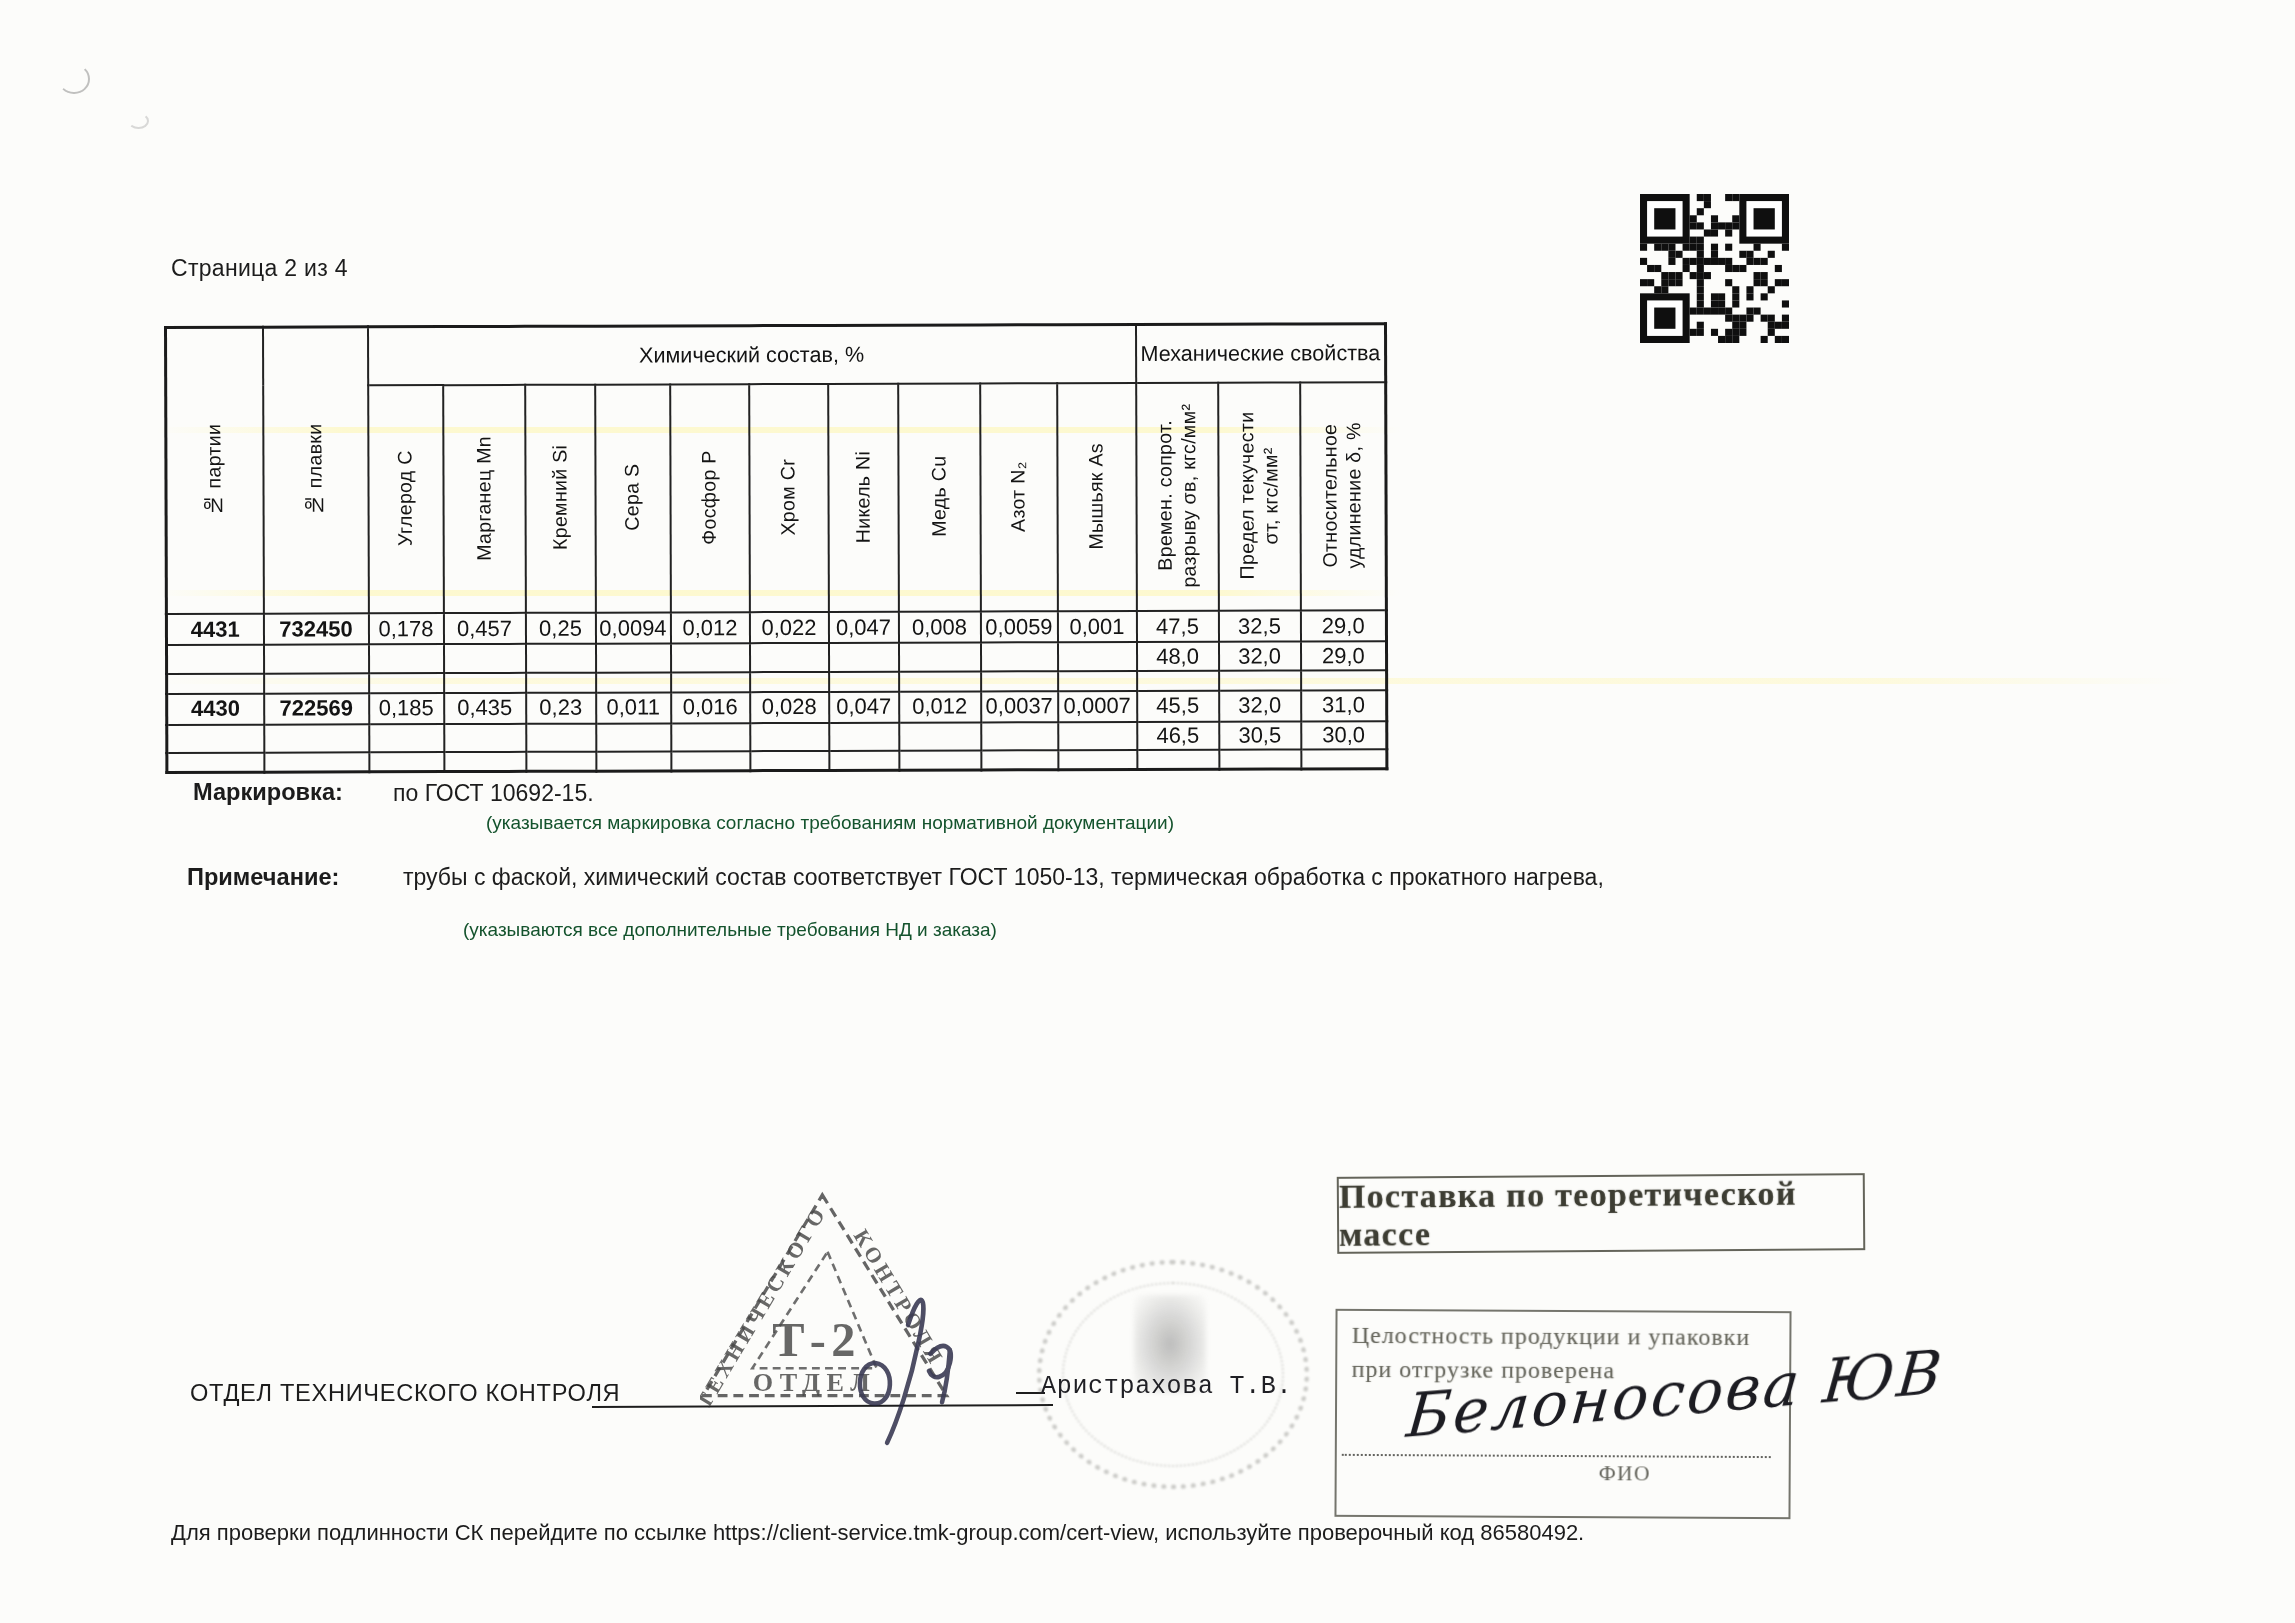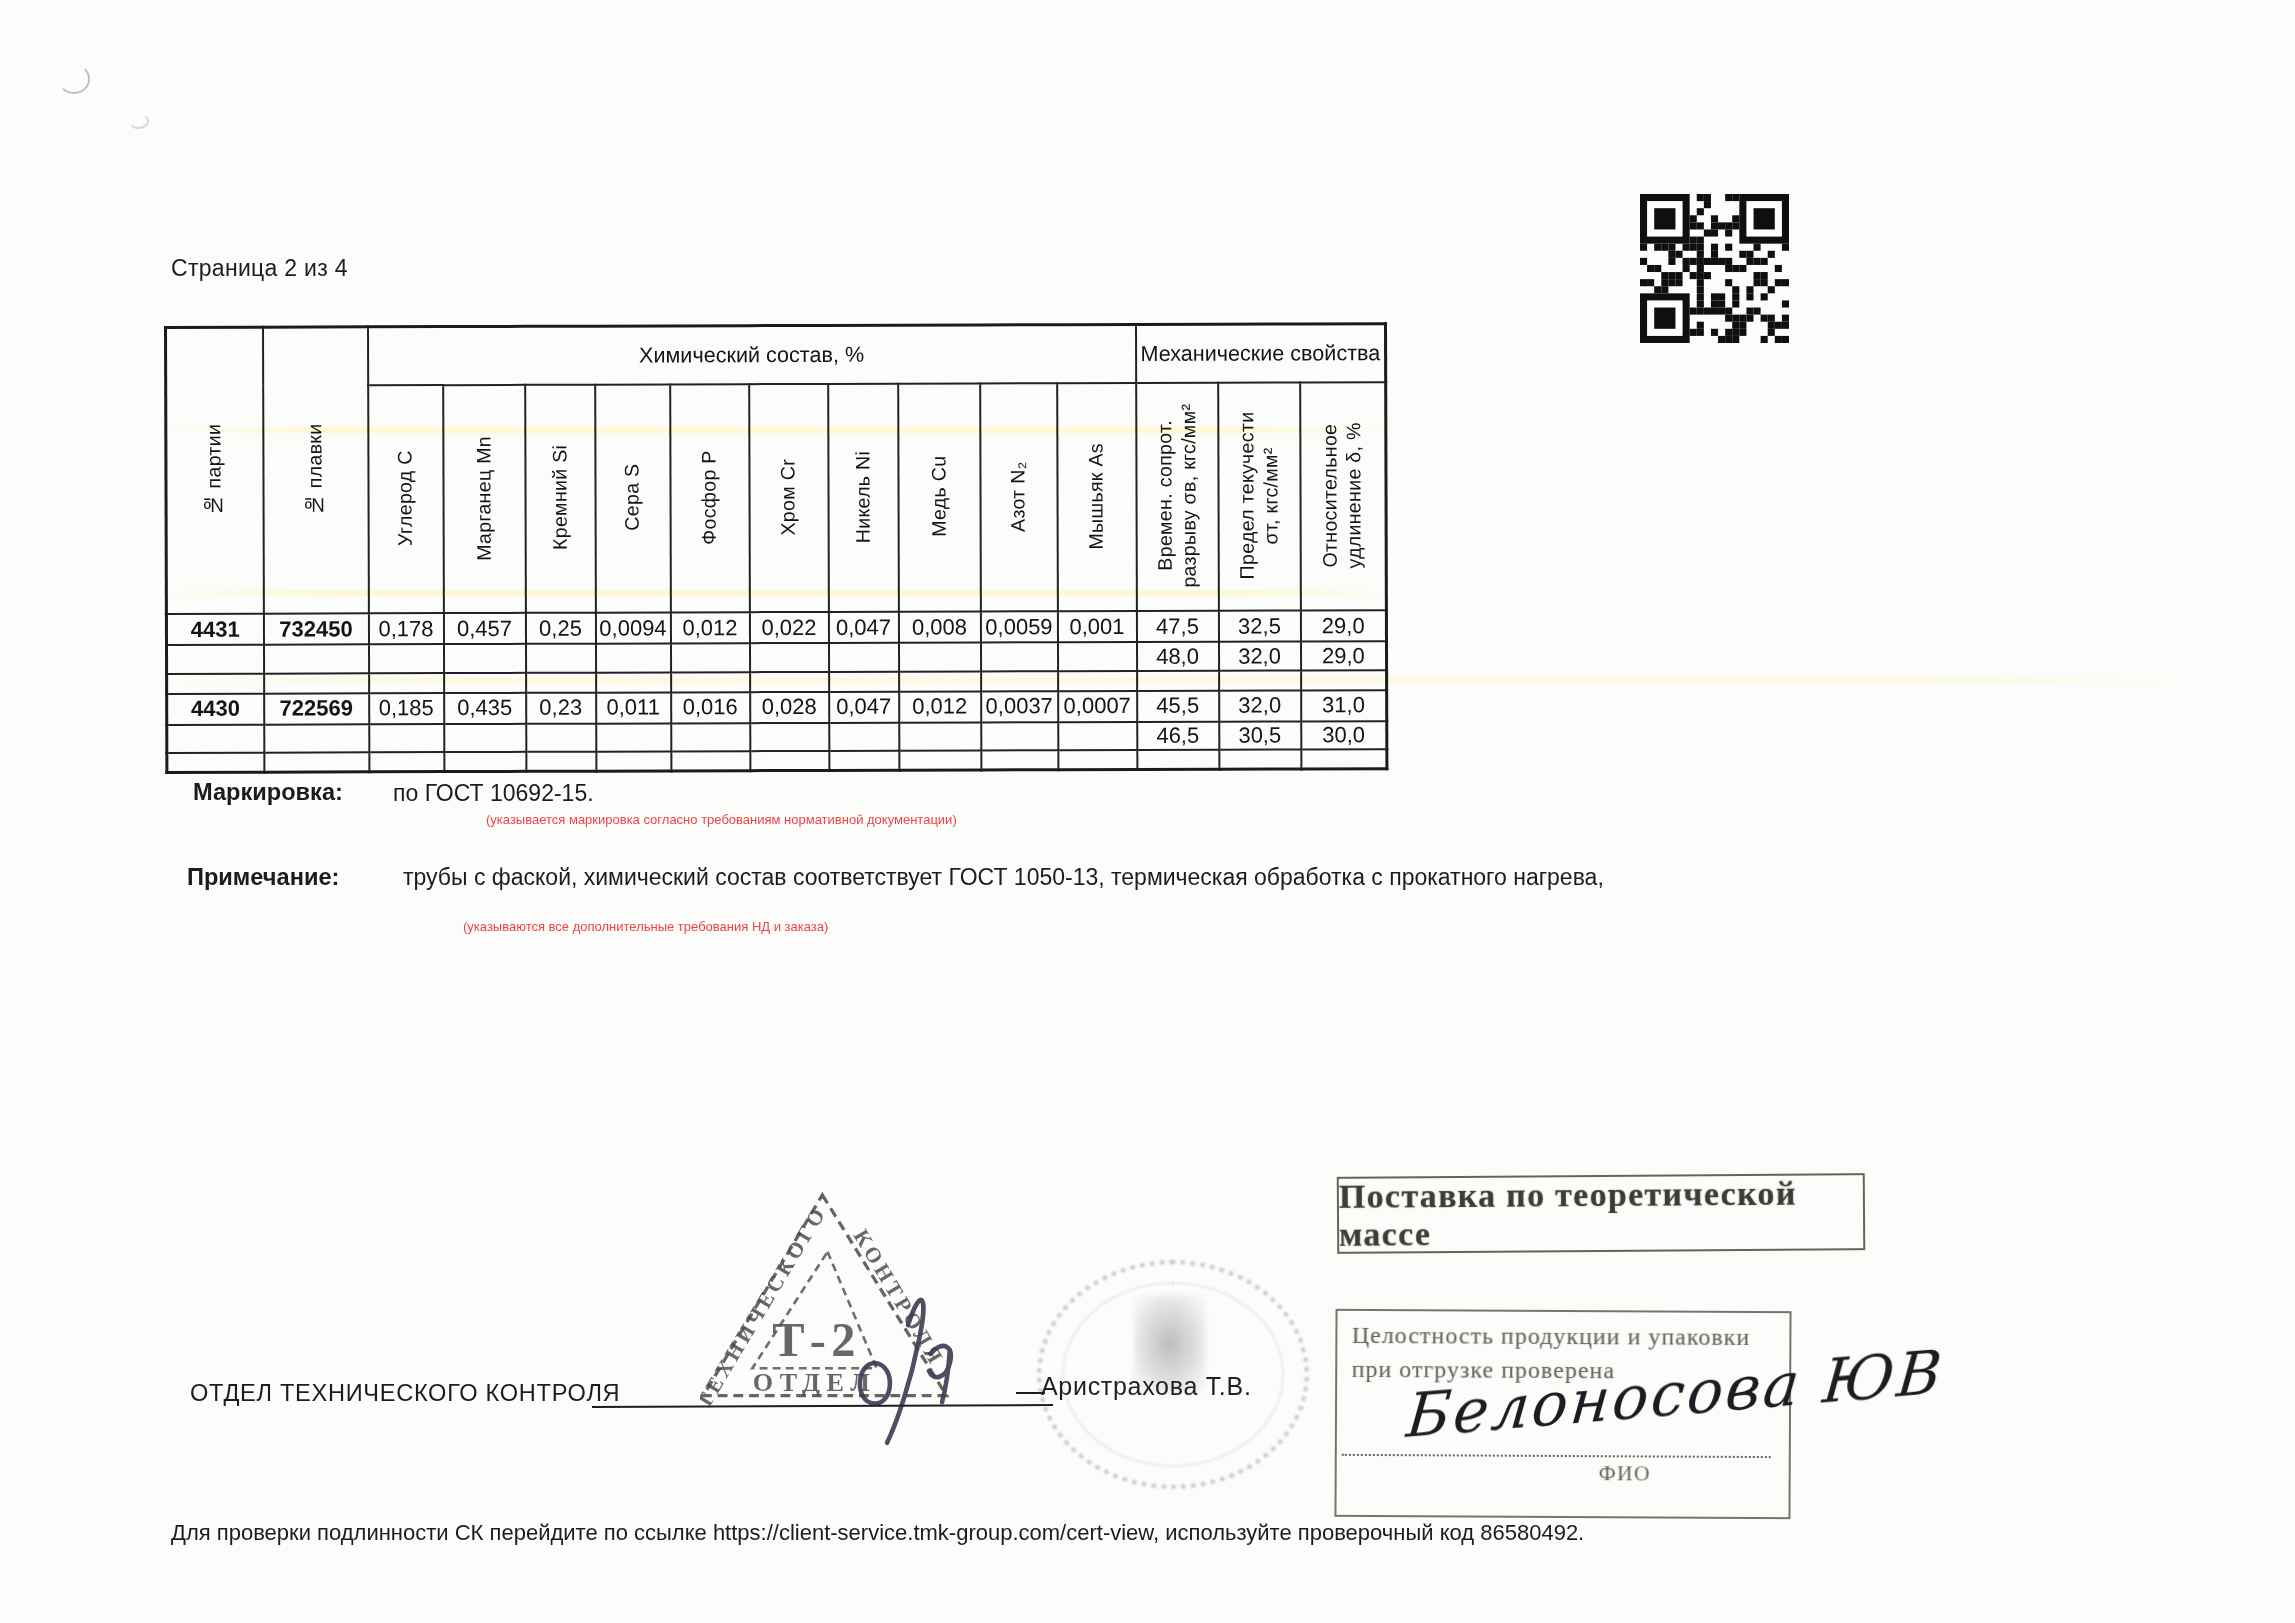--- a/index.html
+++ b/index.html
@@ -27,21 +27,21 @@
   .v{display:inline-block;writing-mode:vertical-rl;transform:rotate(180deg);
      white-space:pre-line;font-size:19.6px;font-weight:400;line-height:1.22;letter-spacing:0.3px;}
   tbody td{font-size:22px;}
   tbody td:nth-child(1),tbody td:nth-child(2){font-weight:700;margin-left:12px;}
   tr.h1{height:31px;} tr.h2{height:29px;} tr.h3{height:19.6px;}
   tr.h4{height:31px;} tr.h5{height:27.5px;} tr.h6{height:19.6px;}
 
   
   .lbl{font-weight:700;font-size:23.6px;}
   .txt{font-size:23px;}
-  .subnote{font-size:13px;color:#ef4444;}
+  .subnote{font-size:19px;color:#14532d;}
 
   
   .otk{font-size:23.6px;letter-spacing:0.7px;}
   .sig-line{position:absolute;border-top:2.6px solid #1d1d1d;}
 
   
   .tri-svg{position:absolute;left:700px;top:1185px;opacity:.88;}
 
   
   .round-stamp{position:absolute;left:1037px;top:1260px;width:262px;height:219px;
@@ -411,21 +411,21 @@
       <path d="M318 214 C 338 152, 350 168, 334 240 C 322 300, 302 360, 286 394"></path>
       <path d="M352 258 C 372 236, 388 246, 382 272 C 376 296, 356 300, 350 284"></path>
       <path d="M382 252 C 380 280, 376 310, 370 332"></path>
     </g>
   </svg>
 
   <div class="round-stamp">
     <div class="round-stamp-inner"></div>
     <div class="round-emblem"></div>
   </div>
-  <div class="abs inspector" style="left:1041px;top:1372px;">Аристрахова Т.В.</div>
+  <div class="abs inspector" style="left:1041px;top:1372px;font-family:Liberation Mono, monospace;">Аристрахова Т.В.</div>
 
   <div class="mass-stamp">
     <span>Поставка по теоретической массе</span>
   </div>
 
   <div class="integrity-stamp">
     <div class="integrity-l1">Целостность продукции и упаковки</div>
     <div class="integrity-l2">при отгрузке проверена</div>
     <div class="integrity-sig">Белоносова ЮВ</div>
     <div class="integrity-dots"></div>

